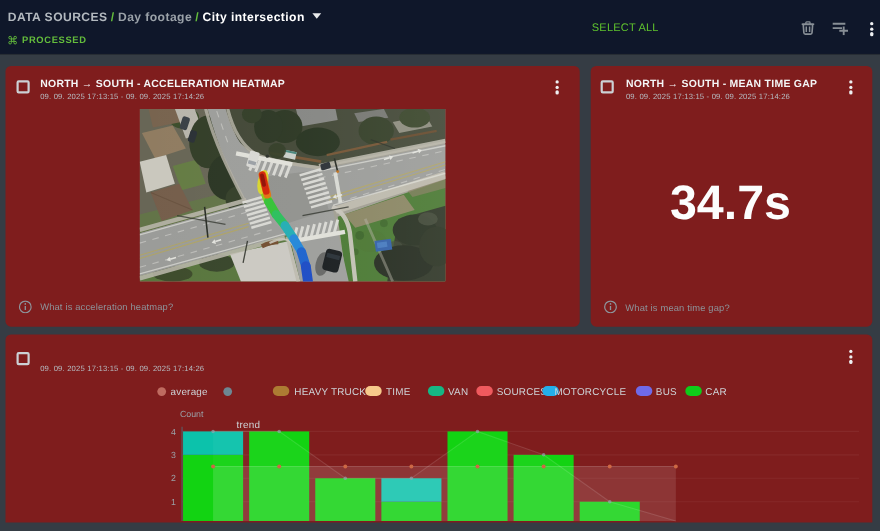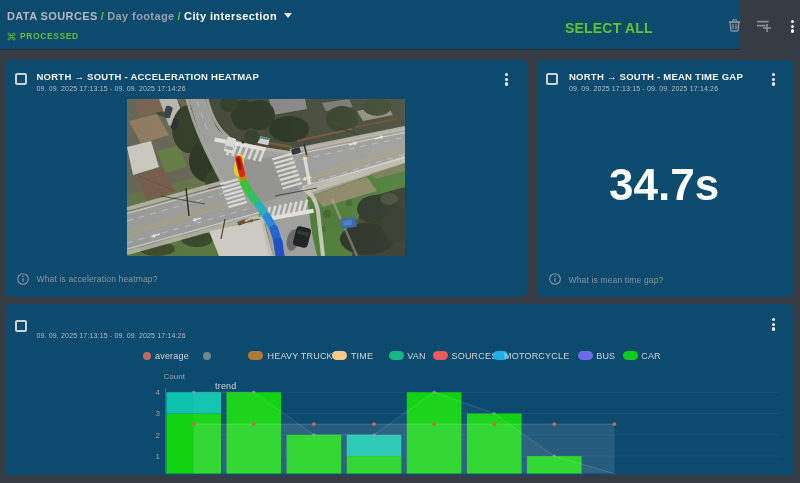--- a/index.html
+++ b/index.html
@@ -1,32 +1,32 @@
 <!DOCTYPE html>
 <html><head>
 <meta charset="utf-8">
 <style>
   * { margin:0; padding:0; box-sizing:border-box; }
   html,body { width:800px; height:483px; overflow:hidden; }
   body { background:#353c44; font-family:"Liberation Sans", sans-serif; position:relative; }
   .abs { position:absolute; }
   
-  #topbar { position:absolute; left:0; top:0; width:740px; height:50px; background:#0c4a6e; border-bottom:1px solid #272d34; }
+  #topbar { position:absolute; left:0; top:0; width:800px; height:50px; background:#0f172a; border-bottom:1px solid #272d34; }
   .crumb { position:absolute; left:7px; top:10px; font-size:11px; font-weight:bold; letter-spacing:.4px; color:#b3b9bf; white-space:nowrap; }
   .crumb .sl { color:#64bd3c; font-weight:bold; padding:0 3px; }
   .crumb .mid { color:#9aa1a8; font-weight:bold; }
   .crumb .cur { color:#ffffff; }
   .caret { display:inline-block; width:0; height:0; border-left:4.5px solid transparent; border-right:4.5px solid transparent; border-top:5px solid #e8eaec; margin-left:7px; vertical-align:2px; }
   #processed { position:absolute; left:7px; top:31px; color:#64bd3c; font-size:8.5px; font-weight:bold; letter-spacing:.6px; }
   #processed svg { vertical-align:-2px; margin-right:4px; }
-  #selectall { position:absolute; left:538px; top:20px; color:#5fc32e; font-size:14px; font-weight:bold; letter-spacing:.2px;margin-left:27px; }
+  #selectall { position:absolute; left:538px; top:20px; color:#5fc32e; font-size:10px; font-weight:normal; letter-spacing:.2px; }
   #settime { position:absolute; left:613px; top:12px; width:104px; height:26px; background:#7b8187; border-radius:4px; color:#a9b0b6; font-size:9.5px; font-weight:bold; letter-spacing:.8px; text-align:center; line-height:26px; }
   .icon { position:absolute; }
   
-  .card { position:absolute; background:#0c4a6e; border-radius:5px; }
+  .card { position:absolute; background:#7f1d1d; border-radius:5px; }
   #card1 { left:5px; top:60px; width:522px; height:237px; }
   #card2 { left:537px; top:60px; width:256px; height:237px; }
   #card3 { left:5px; top:304px; width:788px; height:171px; border-bottom-left-radius:0; border-bottom-right-radius:0; overflow:hidden; }
   .cbx { position:absolute; width:12px; height:12px; border:2px solid #ccd1d5; border-radius:2px; }
   .ctitle { position:absolute; color:#f4f5f6; font-size:9.5px; font-weight:bold; letter-spacing:.25px; white-space:nowrap; }
   .cdates { position:absolute; color:#b6bcc2; font-size:7px; letter-spacing:.15px; white-space:nowrap; }
   .kebab { position:absolute; width:4px; }
   .kebab i { display:block; width:3.2px; height:3.2px; border-radius:50%; background:#eef0f2; margin-bottom:1.5px; }
   .inforow { position:absolute; color:#8d949b; font-size:8.5px; letter-spacing:.15px; }
   .bigval { position:absolute; color:#fcfdfd; font-size:44px; font-weight:bold; letter-spacing:0px; }

